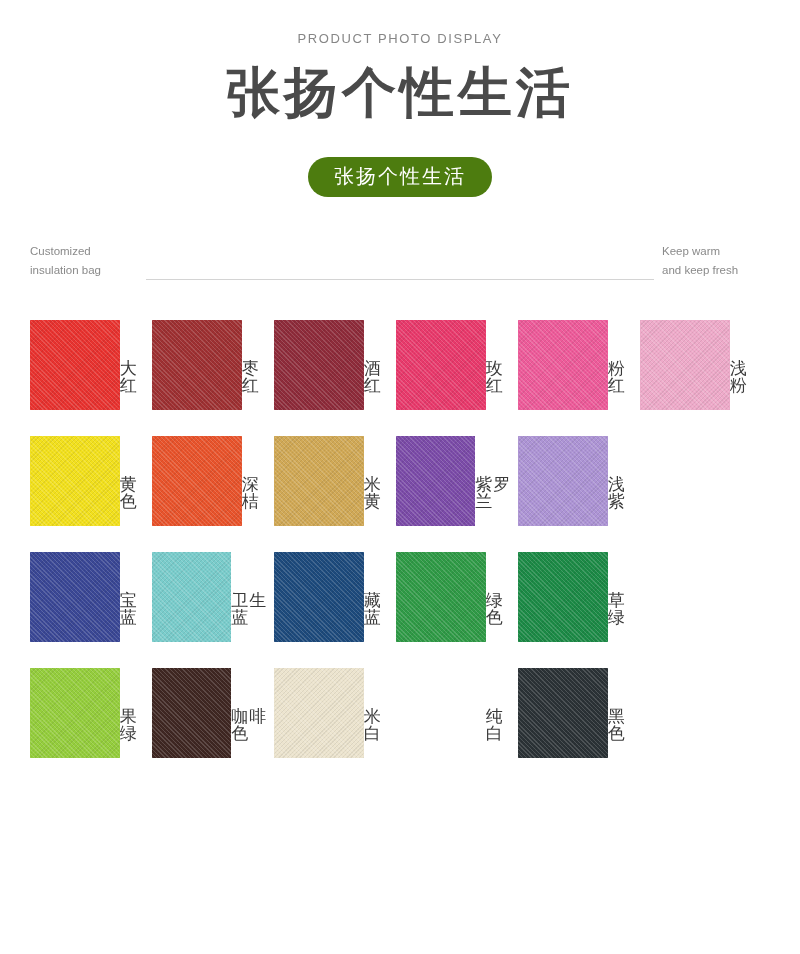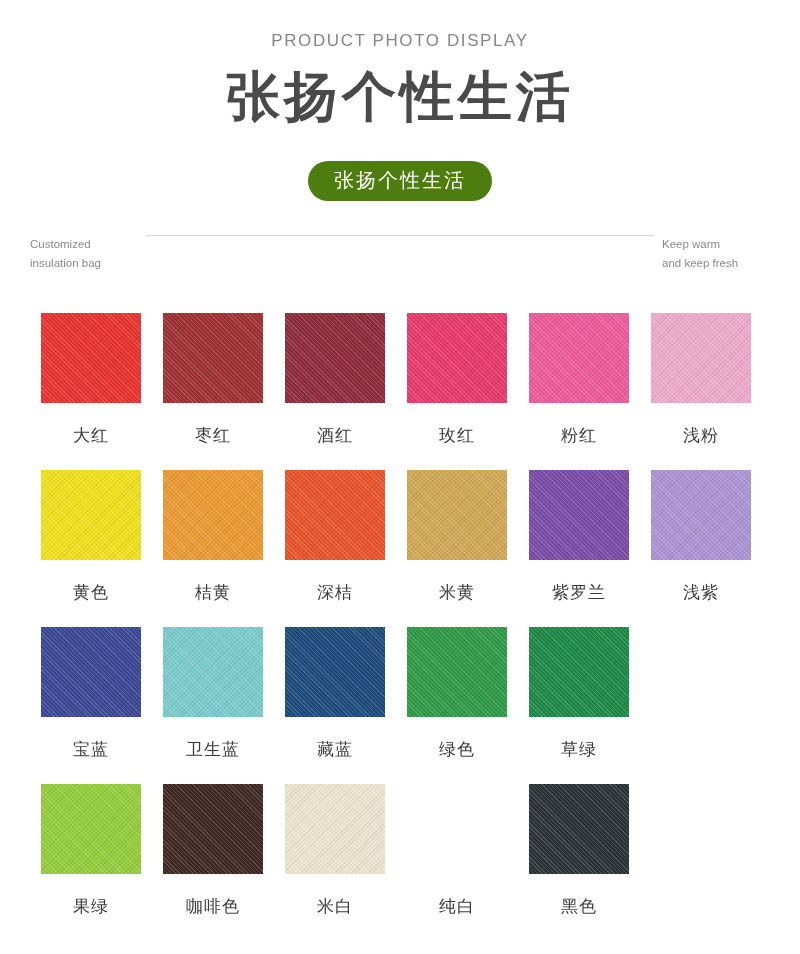--- a/index.html
+++ b/index.html
@@ -15,21 +15,21 @@
     overflow: hidden;
     position: relative;
   }
 
   
   .header {
     text-align: center;
     padding-top: 32px;
   }
   .eyebrow {
-    font-size: 17px;
+    font-size: 13px;
     letter-spacing: 1.6px;
     color: #868686;
     font-weight: 400;
     line-height: 1;
   }
   .main-title {
     margin-top: 18px;
     font-size: 54px;
     font-weight: 700;
     letter-spacing: 4px;
@@ -47,23 +47,23 @@
     color: #ffffff;
     font-size: 20px;
     letter-spacing: 2px;
     padding: 8px 26px 9px 26px;
     border-radius: 24px;
     line-height: 1.15;
   }
 
   
   .divider-row {
-    margin-top: 34px;
-    display: flex;
-    align-items: flex-start;
+    margin-top: 45px;
+    display: flex;
+    align-items: flex-end;
     padding: 0 30px;
   }
   .divider-caption {
     font-size: 11.5px;
     color: #8a8a8a;
     line-height: 1.65;
     white-space: pre-line;
     flex: 0 0 auto;
   }
   .divider-caption.left  { text-align: left;  width: 108px; }
@@ -81,21 +81,21 @@
     padding: 0 30px;
   }
   .grid-row {
     display: flex;
     margin-bottom: 26px;
   }
   .cell {
     width: 122px;
     flex: 0 0 122px;
     display: flex;
-    flex-direction: column;
+    flex-direction: row;
     align-items: center;
   }
   .swatch {
     width: 100px;
     height: 90px;
     position: relative;
     background-repeat: repeat;
     background-size: 6px 6px;
   }
   
@@ -172,24 +172,20 @@
         <div class="swatch" style="background-color: rgb(238, 170, 201);"></div>
         <div class="cell-label">浅粉</div>
       </div>
     </div>
     <div class="grid-row">
       <div class="cell">
         <div class="swatch" style="background-color: rgb(242, 224, 28);"></div>
         <div class="cell-label">黄色</div>
       </div>
       <div class="cell">
-        <div class="swatch" style="background-color: rgb(235, 154, 50);"></div>
-        <div class="cell-label">桔黄</div>
-      </div>
-      <div class="cell">
         <div class="swatch" style="background-color: rgb(232, 83, 43);"></div>
         <div class="cell-label">深桔</div>
       </div>
       <div class="cell">
         <div class="swatch" style="background-color: rgb(208, 168, 85);"></div>
         <div class="cell-label">米黄</div>
       </div>
       <div class="cell">
         <div class="swatch" style="background-color: rgb(123, 75, 168);"></div>
         <div class="cell-label">紫罗兰</div>

